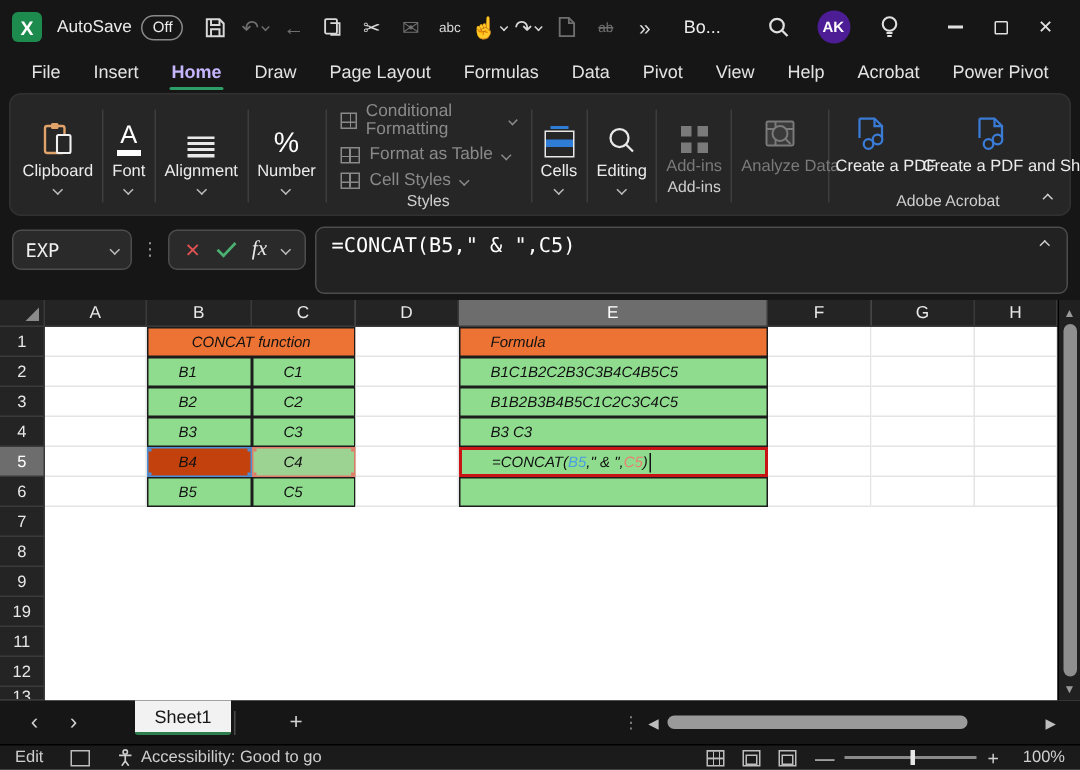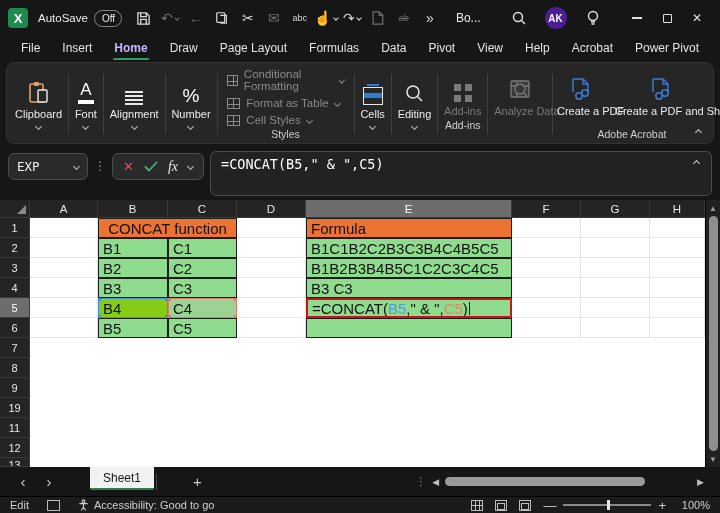--- a/index.html
+++ b/index.html
@@ -118,30 +118,30 @@
   .corner::after { content:""; position:absolute; right:3px; bottom:3px; border-left:9px solid transparent;
                    border-bottom:9px solid #8a8a8a; }
   .ch { background:#242424; color:#e8e8e8; font-size:11.5px; display:flex; align-items:center;
         justify-content:center; border-right:1px solid #3a3a3a; border-bottom:1px solid #3a3a3a; }
   .ch.act, .rh.act { background:#6d6d6d; color:#fff; }
   .row { display:flex; height:20px; }
   .rh { width:30px; background:#242424; color:#e8e8e8; font-size:11px; display:flex;
         align-items:center; justify-content:center; border-right:1px solid #3a3a3a;
         border-bottom:1px solid #3a3a3a; flex:0 0 30px; }
   .cell { background:#fff; border-right:1px solid #e4e4e4; border-bottom:1px solid #e4e4e4;
-          font-size:15px; color:#111; display:flex; align-items:center; padding:0 4px;
-          overflow:hidden; white-space:nowrap; }
+          font-size:10px; color:#111; display:flex; align-items:center; padding:0 20px;
+          overflow:hidden; white-space:nowrap;font-style:italic; }
   .wA{width:68px;flex:0 0 68px}.wB{width:70px;flex:0 0 70px}.wC{width:69px;flex:0 0 69px}
   .wD{width:69px;flex:0 0 69px}.wE{width:206px;flex:0 0 206px}.wF{width:69px;flex:0 0 69px}
   .wG{width:69px;flex:0 0 69px}.wH{width:55px;flex:0 0 55px}
   .wBC{width:139px;flex:0 0 139px}
   .g { background:#8fdc8f; border:1px solid #1c1c1c; }
   .o { background:#ec7333; border:1px solid #1c1c1c; }
   .center { justify-content:center; }
-  .sel-b { background:#84cc16; border:1.5px solid #4a90d9; position:relative; }
+  .sel-b { background:#c2410c; border:1.5px solid #4a90d9; position:relative; }
   .sel-c { background:#9cd392; border:1.5px solid #e07b6a; position:relative; }
   .hdl { position:absolute; width:4px; height:4px; }
   .hdl.b { background:#4a90d9; } .hdl.r { background:#e07b6a; }
   .tl{left:-2px;top:-2px}.tr{right:-2px;top:-2px}.bl{left:-2px;bottom:-2px}.br{right:-2px;bottom:-2px}
   .e5 { background:#8fdc8f; border:2px solid #c81414; position:relative; }
   .ref-blue { color:#4a9ee2; } .ref-red { color:#e8826d; }
   .cursor-bar { width:1px; height:13px; background:#111; margin-left:1px; }
   .emptyblock { display:flex; }
   .rh-stack { width:30px; flex:0 0 30px; }
   .empty-canvas { width:675px; height:100%;

